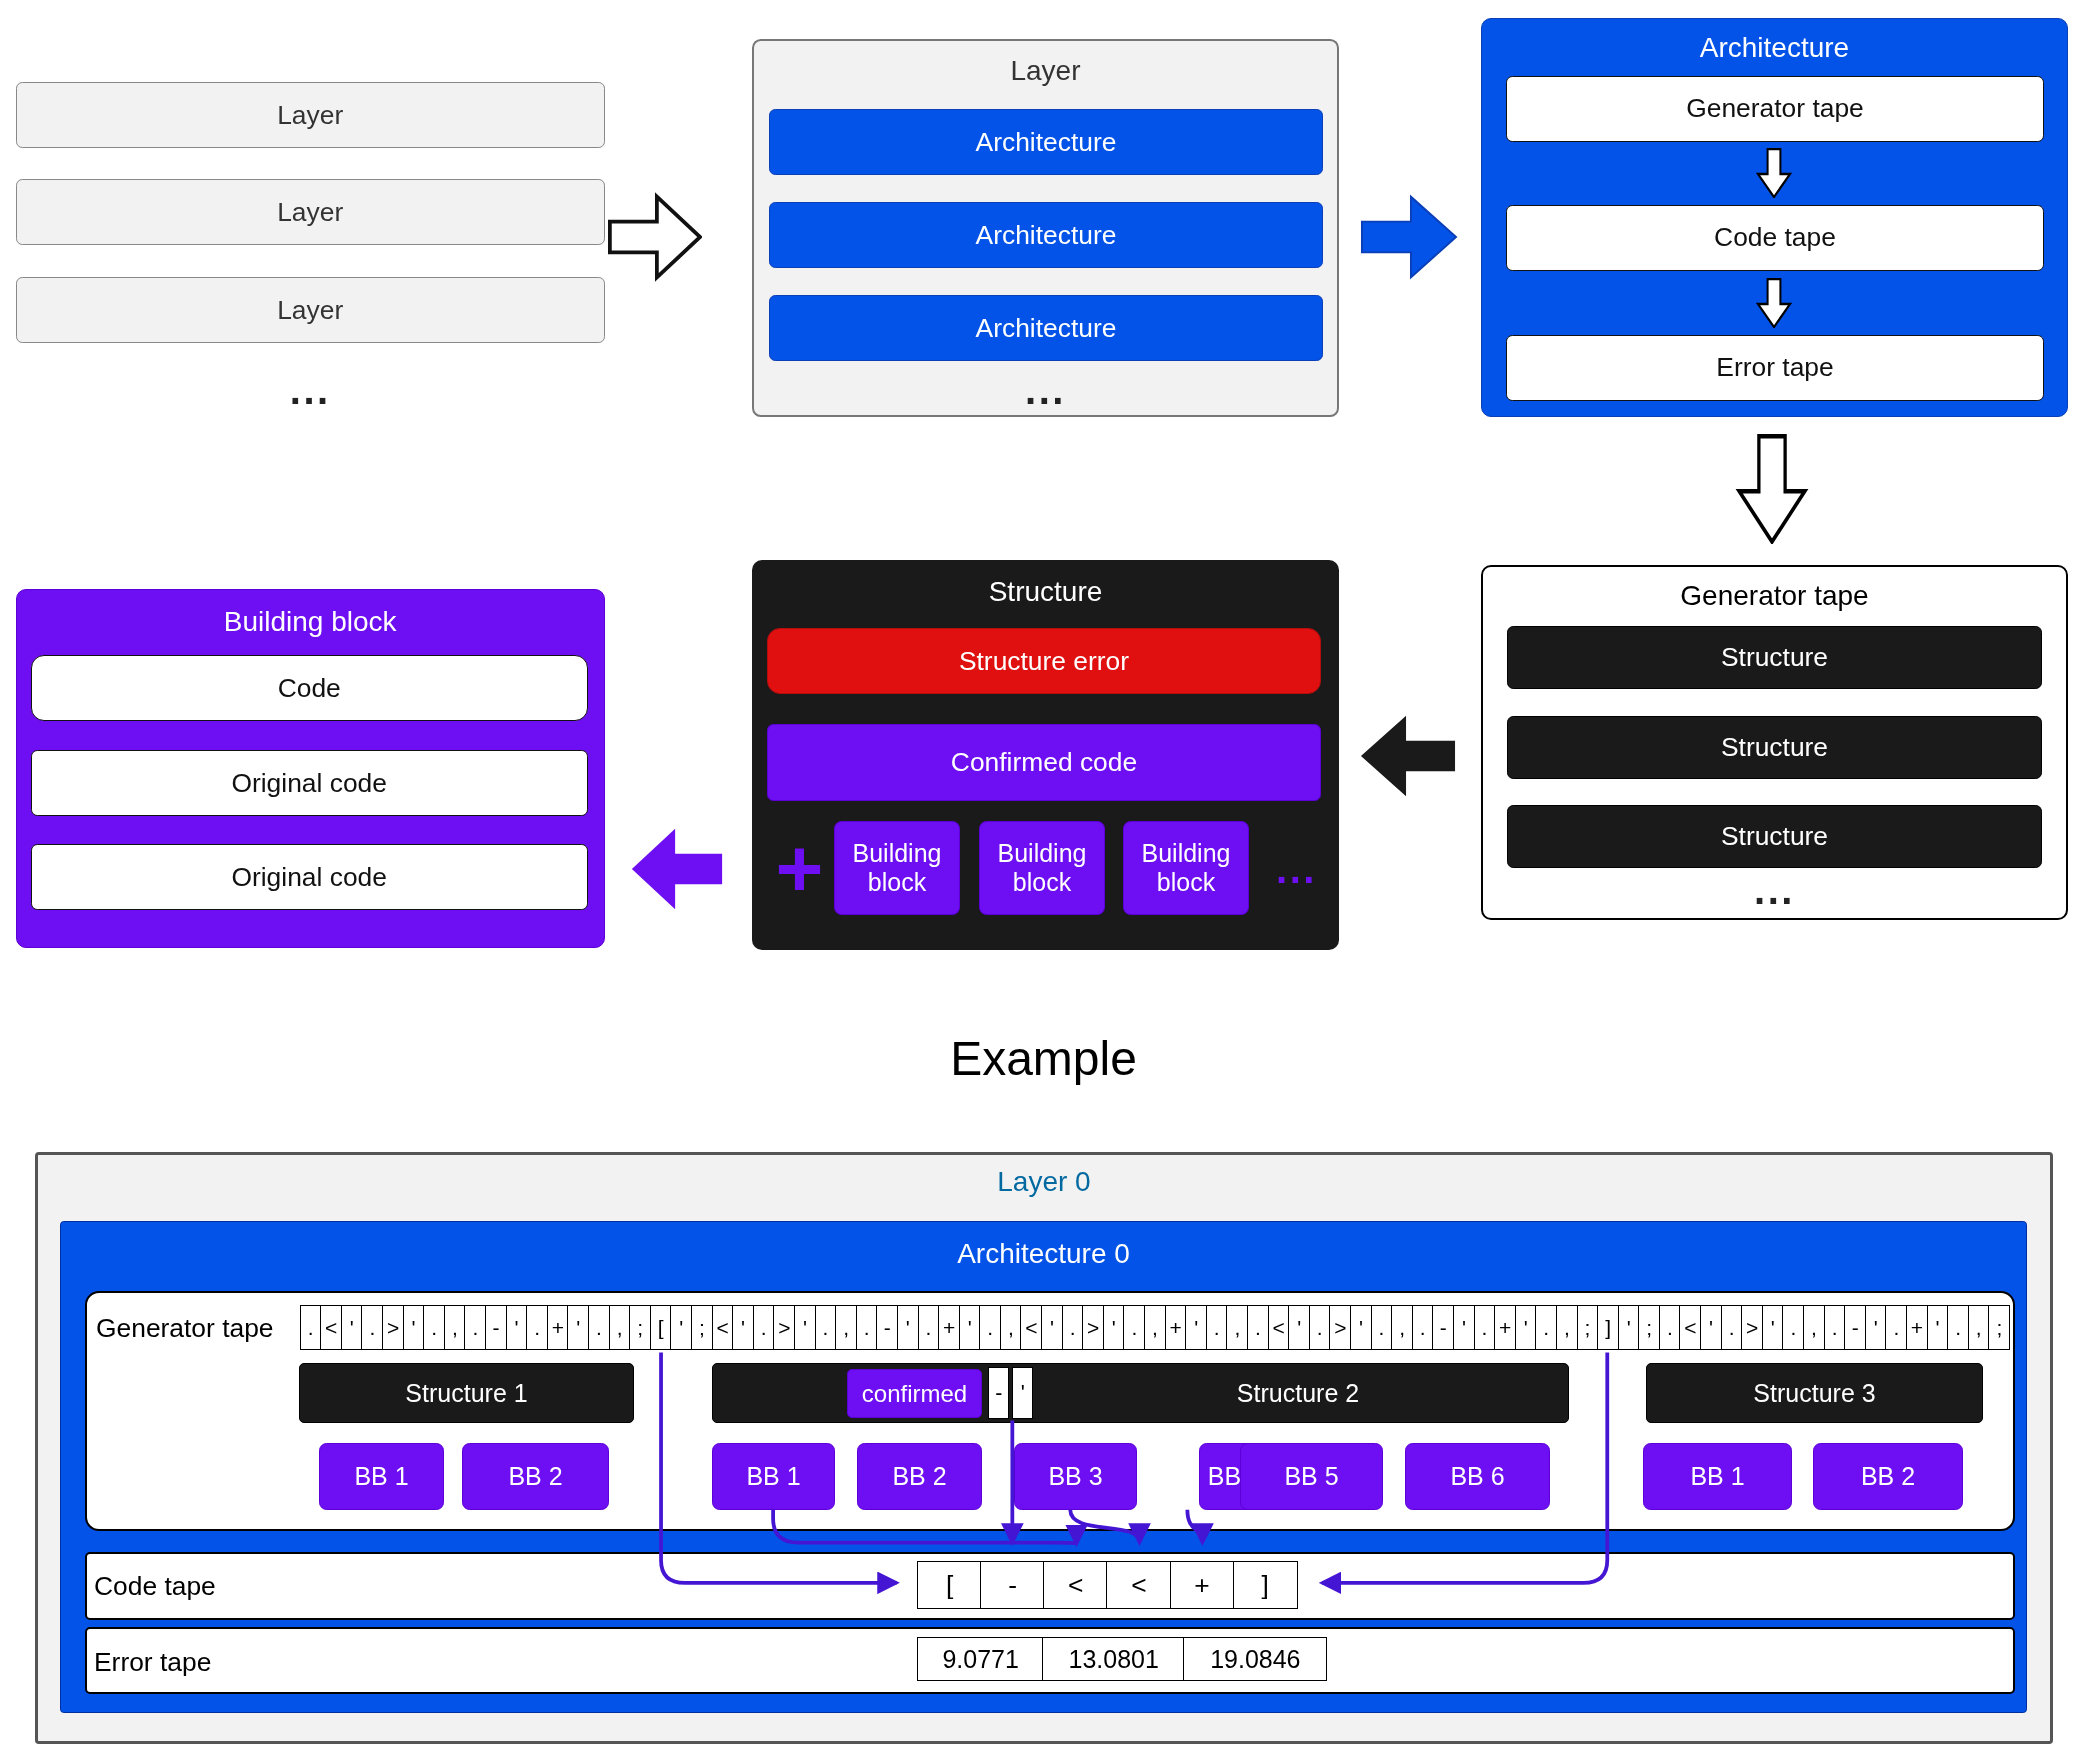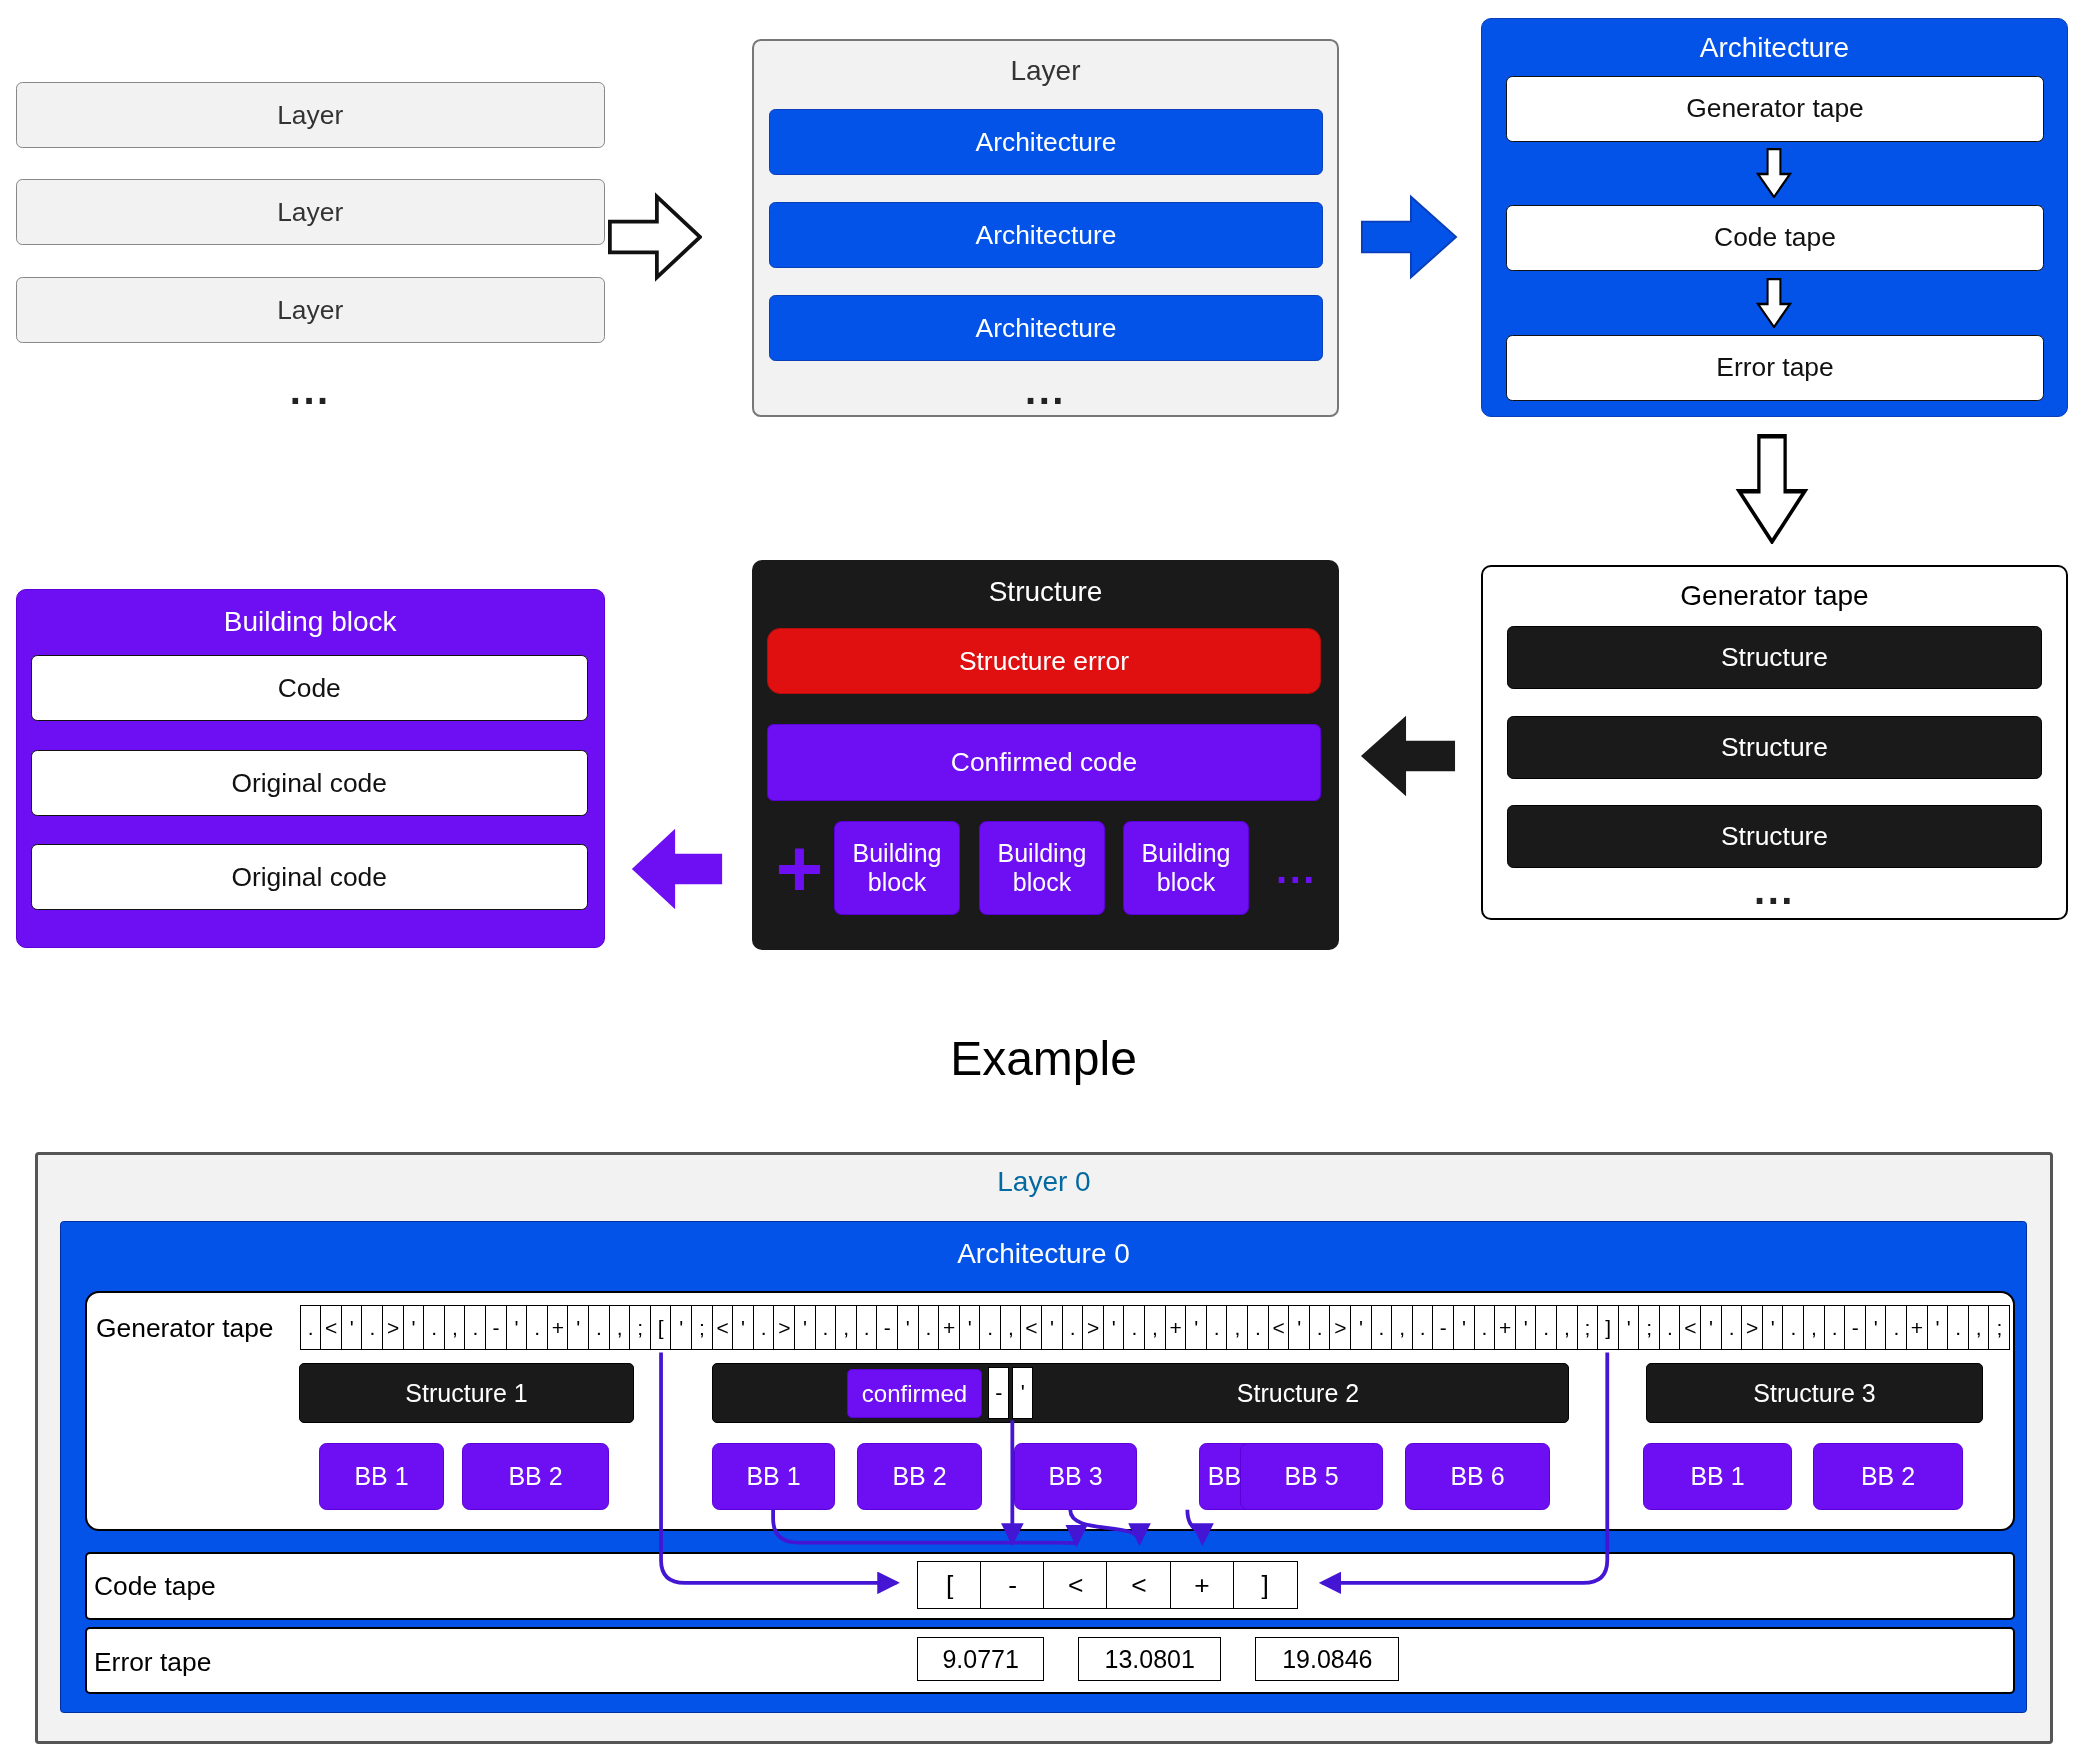--- a/index.html
+++ b/index.html
@@ -116,21 +116,21 @@
   </div>
 
   <div class="abs" style="left:630px;top:821px;width:94px;height:96px;">
     <svg width="94" height="96" viewBox="0 0 100 100" preserveAspectRatio="none">
       <polygon points="98,34 48,34 48,8 2,50 48,92 48,66 98,66" fill="#6e0ef2"></polygon>
     </svg>
   </div>
 
   <div class="abs purplebox" style="left:15.7px;top:589px;width:589px;height:359px;">
     <div class="abs boxtitle cen" style="left:0;top:12.6px;width:100%;height:38px;color:#fff;">Building block</div>
-    <div class="abs whitecell cen" style="left:14px;top:65px;width:557px;height:66px;">Code</div>
+    <div class="abs whitecell cen" style="left:14px;top:65px;width:557px;height:66px;border-radius:13px;">Code</div>
     <div class="abs whitecell cen" style="left:14px;top:160px;width:557px;height:66px;">Original code</div>
     <div class="abs whitecell cen" style="left:14px;top:254px;width:557px;height:66px;">Original code</div>
   </div>
 
   <div class="abs ex-title cen" style="left:0;top:1031px;width:2087px;height:54px;">Example</div>
 
   <div class="abs" style="left:35px;top:1152px;width:2018px;height:592px;background:#f2f2f2;border:3.1px solid #555;border-radius:3.8px;box-sizing:border-box;"></div>
   <div class="abs cen" style="left:35px;top:1163px;width:2018px;height:38px;font-size:28px;color:#0369a1;">Layer 0</div>
 
   <div class="abs" style="left:60px;top:1221px;width:1967px;height:492px;background:#0353e8;border:1.9px solid #0030a0;border-radius:3.8px;box-sizing:border-box;"></div>
@@ -254,21 +254,21 @@
       <div class="ccell">[</div>
       <div class="ccell">-</div>
       <div class="ccell">&lt;</div>
       <div class="ccell">&lt;</div>
       <div class="ccell">+</div>
       <div class="ccell">]</div>
     </div>
 
   <div class="abs" style="left:85px;top:1627px;width:1930px;height:67px;background:#fff;border:2.5px solid #000;border-radius:5px;box-sizing:border-box;"></div>
   <div class="abs tapelabel" style="left:94px;top:1647px;">Error tape</div>
-  <div class="abs tapewrap" id="error-row" style="left:919px;top:1637px;height:44px;gap:36px;">
+  <div class="abs tapewrap" id="error-row" style="left:919px;top:1637px;height:44px;">
       <div class="ecell">9.0771</div>
       <div class="ecell">13.0801</div>
       <div class="ecell">19.0846</div>
     </div>
 
   <svg class="abs" width="2087" height="1763" viewBox="0 0 3315 2800" style="left:0;top:0;pointer-events:none;z-index:40;">
     <defs>
       <marker id="ah" viewBox="0 0 10 10" refX="8.5" refY="5" markerWidth="36" markerHeight="36" orient="auto" markerUnits="userSpaceOnUse">
         <path d="M0,0 L10,5 L0,10 z" fill="#4416d4"></path>
       </marker>

